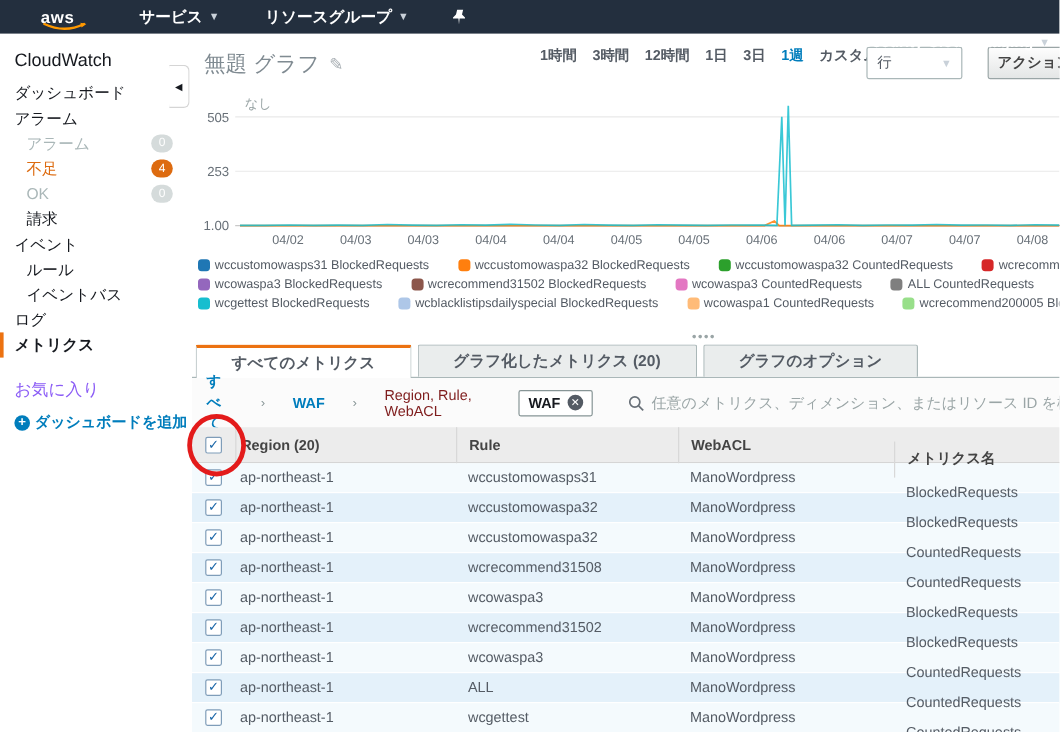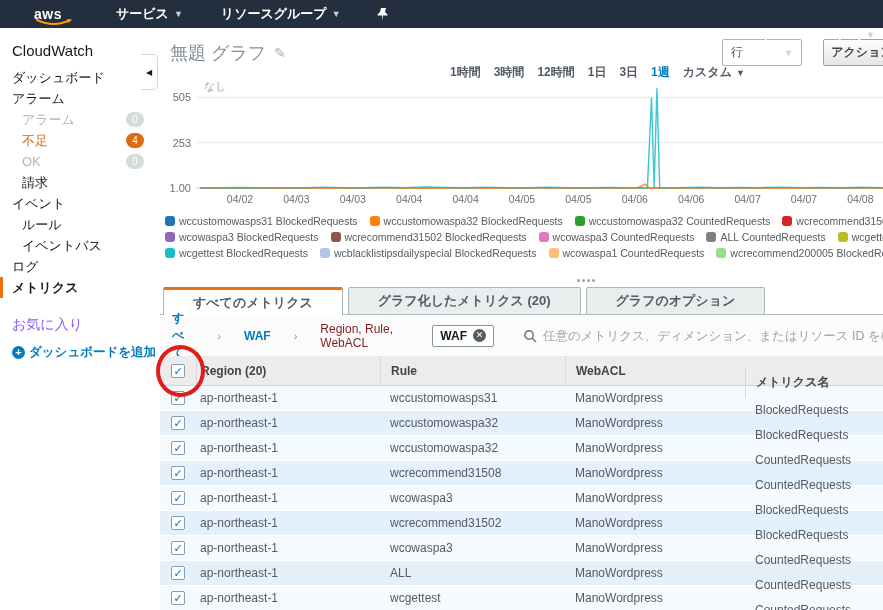--- a/index.html
+++ b/index.html
@@ -28,33 +28,33 @@
   .sb-badge.gray { background:#d5dbdb; }
   .sb-badge.orange { background:#dd6b10; }
   .sb-fav { font-size:14px; color:#8b5cf6; padding:18px 0 10px 12px; }
   .sb-add { font-size:12.5px; font-weight:bold; color:#007dbc; padding-left:12px; display:flex; align-items:center; gap:4px; cursor:pointer; }
   .plus-circle { width:13px; height:13px; border-radius:50%; background:#007dbc; color:#fff; font-size:11px; line-height:12px; text-align:center; font-weight:bold; }
   .collapse-tab { position:absolute; left:141px; top:54px; width:17px; height:36px; background:#fff; border:1px solid #d5d5d5; border-left:none; border-radius:0 5px 5px 0; display:flex; align-items:center; justify-content:center; font-size:8px; color:#16191f; cursor:pointer; z-index:3; }
 
   
   .graph-title { position:absolute; left:170px; top:41px; font-size:18px; color:#808b92; display:flex; align-items:center; gap:8px; }
   .pencil { color:#aab0b5; font-size:14px; cursor:pointer; }
-  .time-toolbar { position:absolute; left:450px; top:64px; display:flex; align-items:center; gap:13px; font-size:12px; font-weight:bold; color:#545b64; }
+  .time-toolbar { position:absolute; left:450px; top:38px; display:flex; align-items:center; gap:13px; font-size:12px; font-weight:bold; color:#545b64; }
   .time-link { cursor:pointer; }
   .time-link.selected { color:#007dbc; }
   .custom-link { display:flex; align-items:center; gap:4px; cursor:pointer; }
   .custom-link .caret { color:#545b64; }
   .view-select { position:absolute; left:722px; top:39px; width:80px; height:27px; background:#fff; border:1px solid #aab7b8; border-radius:2px; display:flex; align-items:center; justify-content:space-between; padding:0 8px; font-size:12px; color:#545b64; cursor:pointer; }
   .actions-btn { position:absolute; left:823px; top:39px; width:78px; height:27px; background:linear-gradient(#fdfdfd,#e4e6e6); border:1px solid #9aa5a6; border-radius:2px; font-size:12px; font-weight:bold; color:#444; display:flex; align-items:center; justify-content:center; cursor:pointer; }
 
   
   .chart-wrap { position:absolute; left:160px; top:72px; width:723px; height:137px; }
   
   .legend { position:absolute; left:165px; top:213px; width:718px; height:48px; overflow:hidden; }
-  .legend-row { display:flex; align-items:center; gap:12px; height:16px; white-space:nowrap; overflow:hidden; }
+  .legend-row { display:flex; align-items:center; gap:24px; height:16px; white-space:nowrap; overflow:hidden; }
   .legend-item { display:flex; align-items:center; gap:4px; font-size:10.5px; color:#545b64; flex:0 0 auto; }
   .legend-dot { width:10px; height:10px; border-radius:3px; flex:0 0 auto; }
 
   .resize-handle { position:absolute; left:574px; top:277px; width:24px; height:6px; display:flex; gap:2px; align-items:center; justify-content:center; cursor:row-resize; }
   .resize-handle i { width:3px; height:3px; border-radius:50%; background:#9aa5a6; }
 
   
   .tabbar { position:absolute; left:160px; top:288px; width:723px; height:27px; border-bottom:1px solid #aab7b8; display:flex; align-items:flex-end; gap:5px; padding-left:3px; }
   .tab { height:27px; display:flex; align-items:center; padding:0 29px; font-size:13px; font-weight:bold; color:#545b64; background:#eaeded; border:1px solid #aab7b8; border-bottom:none; border-radius:2px 2px 0 0; cursor:pointer; }
   .tab.active { background:#fff; border-top:3px solid #ec7211; position:relative; top:1px; height:28px; }

